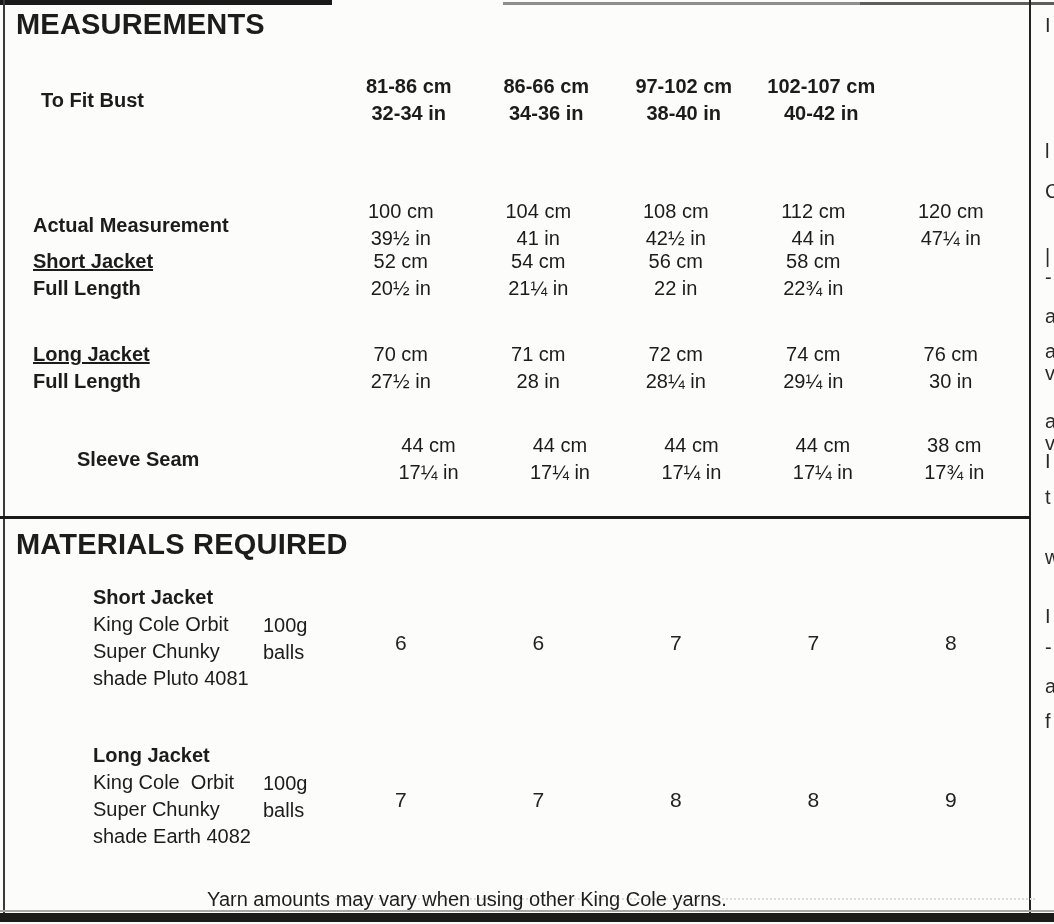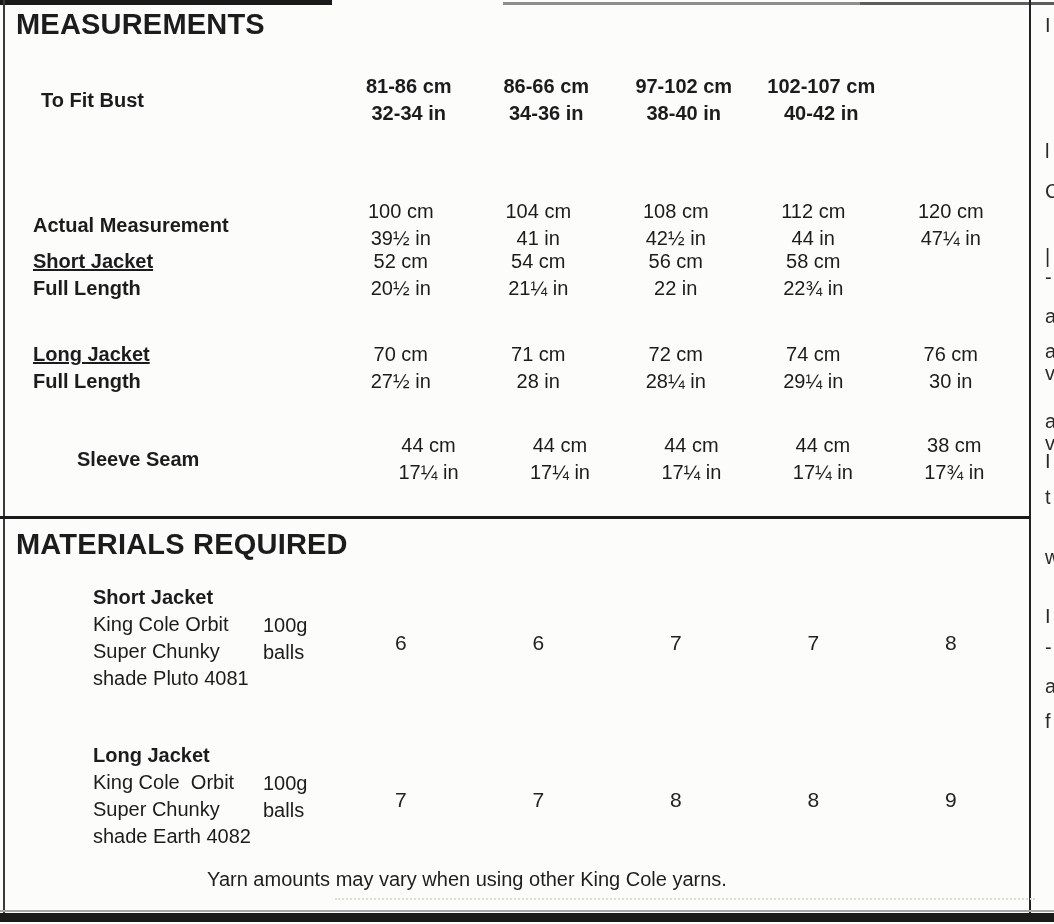--- a/index.html
+++ b/index.html
@@ -36,21 +36,21 @@
   
   .mat-block { position:absolute; left:93px; width:240px; font-size:20px; line-height:27px; }
   .mat-title { font-weight:bold; }
   .mat-line { white-space:pre-wrap; }
   .unit-col { position:absolute; left:263px; width:80px; font-size:20px; line-height:27px; }
   .qty-row { position:absolute; left:332px; width:687.5px; display:flex; }
   .qcell { width:137.5px; text-align:center; font-size:21px; line-height:27px; color:#222; }
 
   .note {
     position:absolute; left:0; width:934px; text-align:center;
-    font-size:20px; color:#1e1e1e;
+    font-size:20px; color:#1e1e1e;margin-top:20px;
   }
 
   
   .frag-col { position:absolute; left:0; top:0; width:1054px; height:924px; pointer-events:none; }
   .frag { position:absolute; left:1045px; font-size:20px; color:#2a2a2a; }
 
   
   .speckle { position:absolute; left:335px; top:898px; width:700px; border-top:2px dotted #dcdcd8; }
 </style>
 </head>

